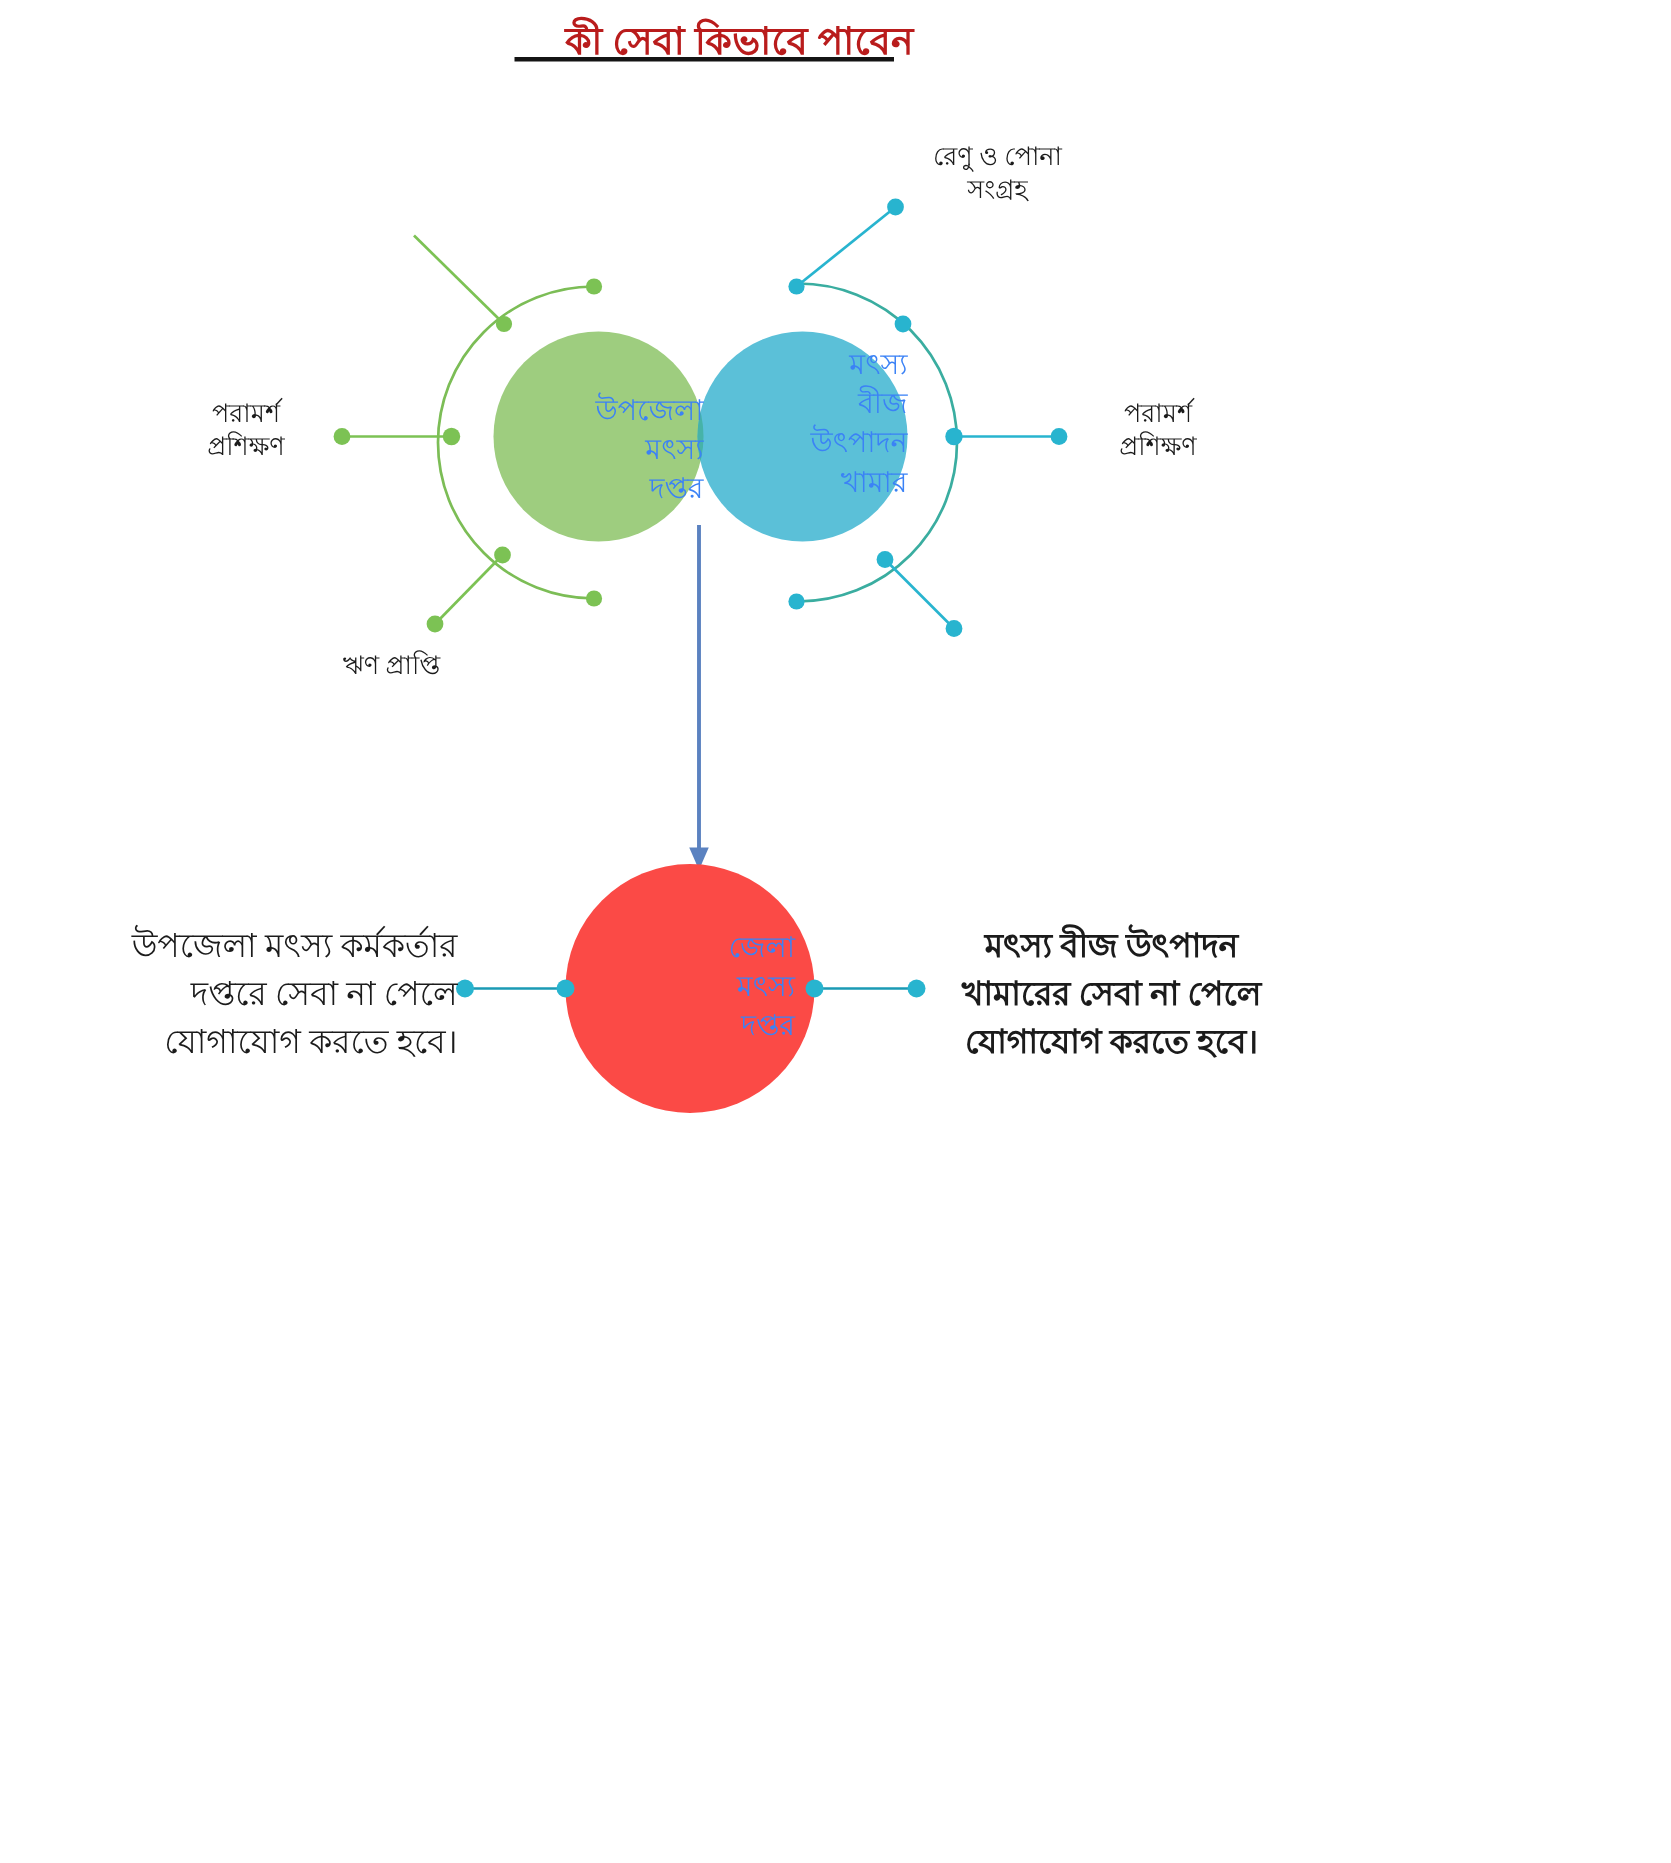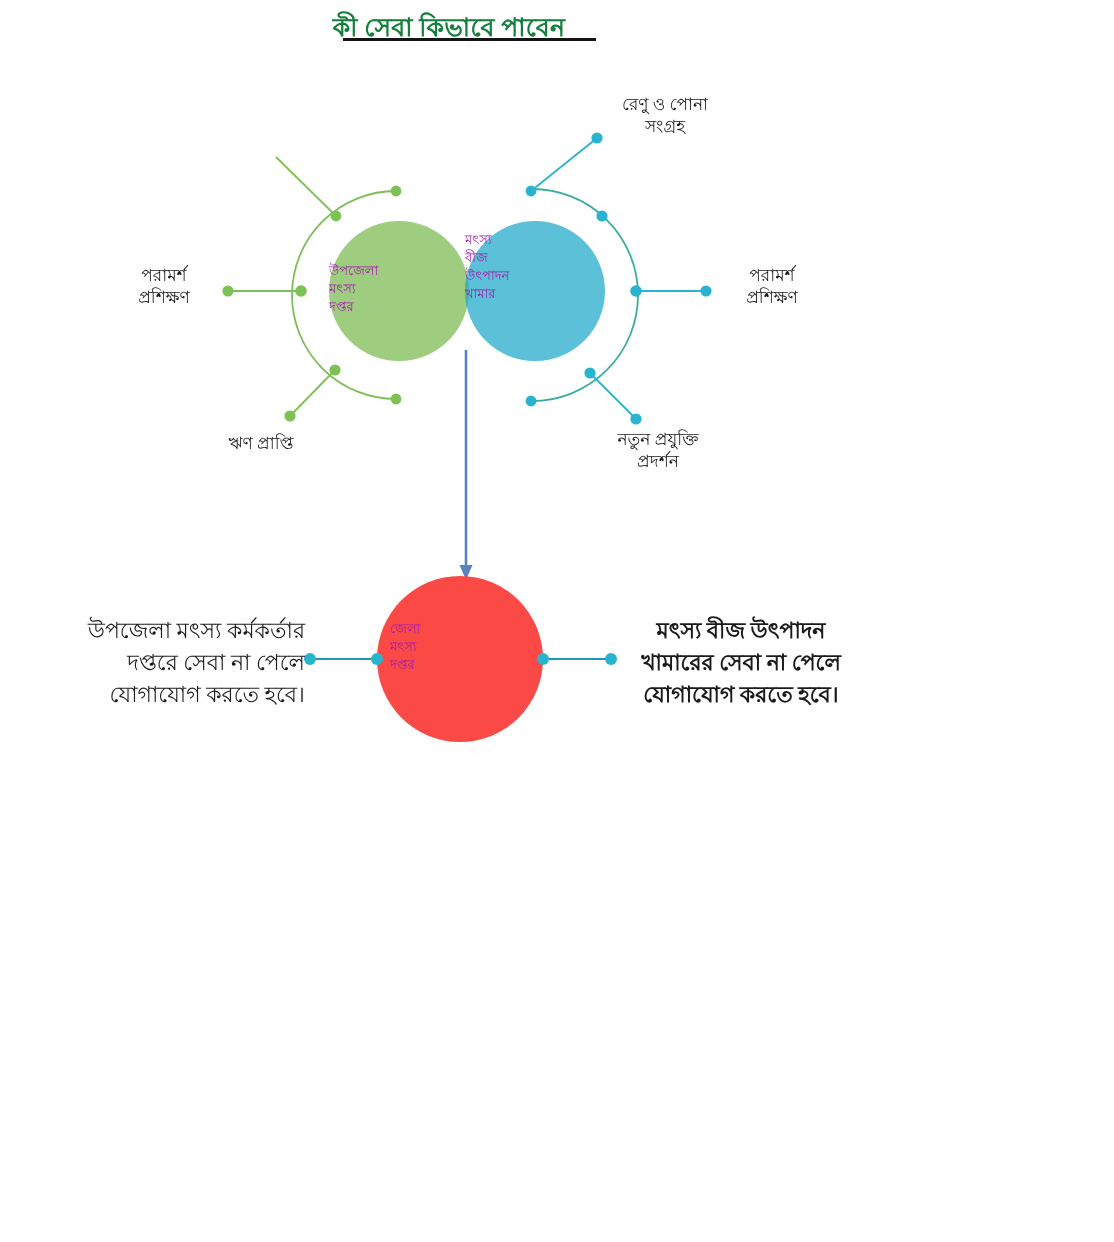--- a/index.html
+++ b/index.html
@@ -27,23 +27,24 @@
     height: 1242px;
   }
   .title {
     position: absolute;
     left: 0;
     top: 8px;
     width: 898px;
     text-align: center;
     font-size: 25px;
     font-weight: bold;
-    color: #15803d;
+    color: #b91c1c;
     letter-spacing: 0.3px;
     white-space: nowrap;
+    padding-left: 44px;
   }
   .title-rule {
     position: absolute;
     left: 343px;
     top: 38px;
     width: 253px;
     height: 3px;
     background: #141414;
   }
   .lbl {
@@ -51,23 +52,23 @@
     font-size: 17px;
     color: #1b1b1b;
     line-height: 1.32;
     white-space: pre-line;
   }
   .lbl-c  { text-align: center; }
   .lbl-r  { text-align: right; }
   .lbl-l  { text-align: center; font-weight: bold; }
   .circle-label {
     position: absolute;
-    text-align: left;
-    font-size: 13px;
-    color: #a21caf;
+    text-align: right;
+    font-size: 19px;
+    color: #3b82f6;
     line-height: 1.38;
     white-space: pre-line;
     font-weight: normal;
   }
   .mid-note {
     position: absolute;
     text-align: center;
     font-size: 13.5px;
     color: #1b1b1b;
     line-height: 1.27;
@@ -159,22 +160,20 @@
 প্রশিক্ষণ</div>
 
   <div class="lbl lbl-c" style="left:196px; top:433px; width:130px;">ঋণ প্রাপ্তি</div>
 
   <div class="lbl lbl-c" style="left:586px; top:94px; width:158px;">রেণু ও পোনা
 সংগ্রহ</div>
 
   <div class="lbl lbl-c" style="left:712px; top:265px; width:120px;">পরামর্শ
 প্রশিক্ষণ</div>
 
-  <div class="lbl lbl-c" style="left:576px; top:429px; width:164px;">নতুন প্রযুক্তি
-প্রদর্শন</div>
 
 
   <div class="blk lbl-r" style="left:63px; top:615px; width:242px;">উপজেলা মৎস্য কর্মকর্তার
 দপ্তরে সেবা না পেলে
 যোগাযোগ করতে হবে।</div>
 
   <div class="blk lbl-l" style="left:620px; top:615px; width:242px;">মৎস্য বীজ উৎপাদন
 খামারের সেবা না পেলে
 যোগাযোগ করতে হবে।</div>
 

